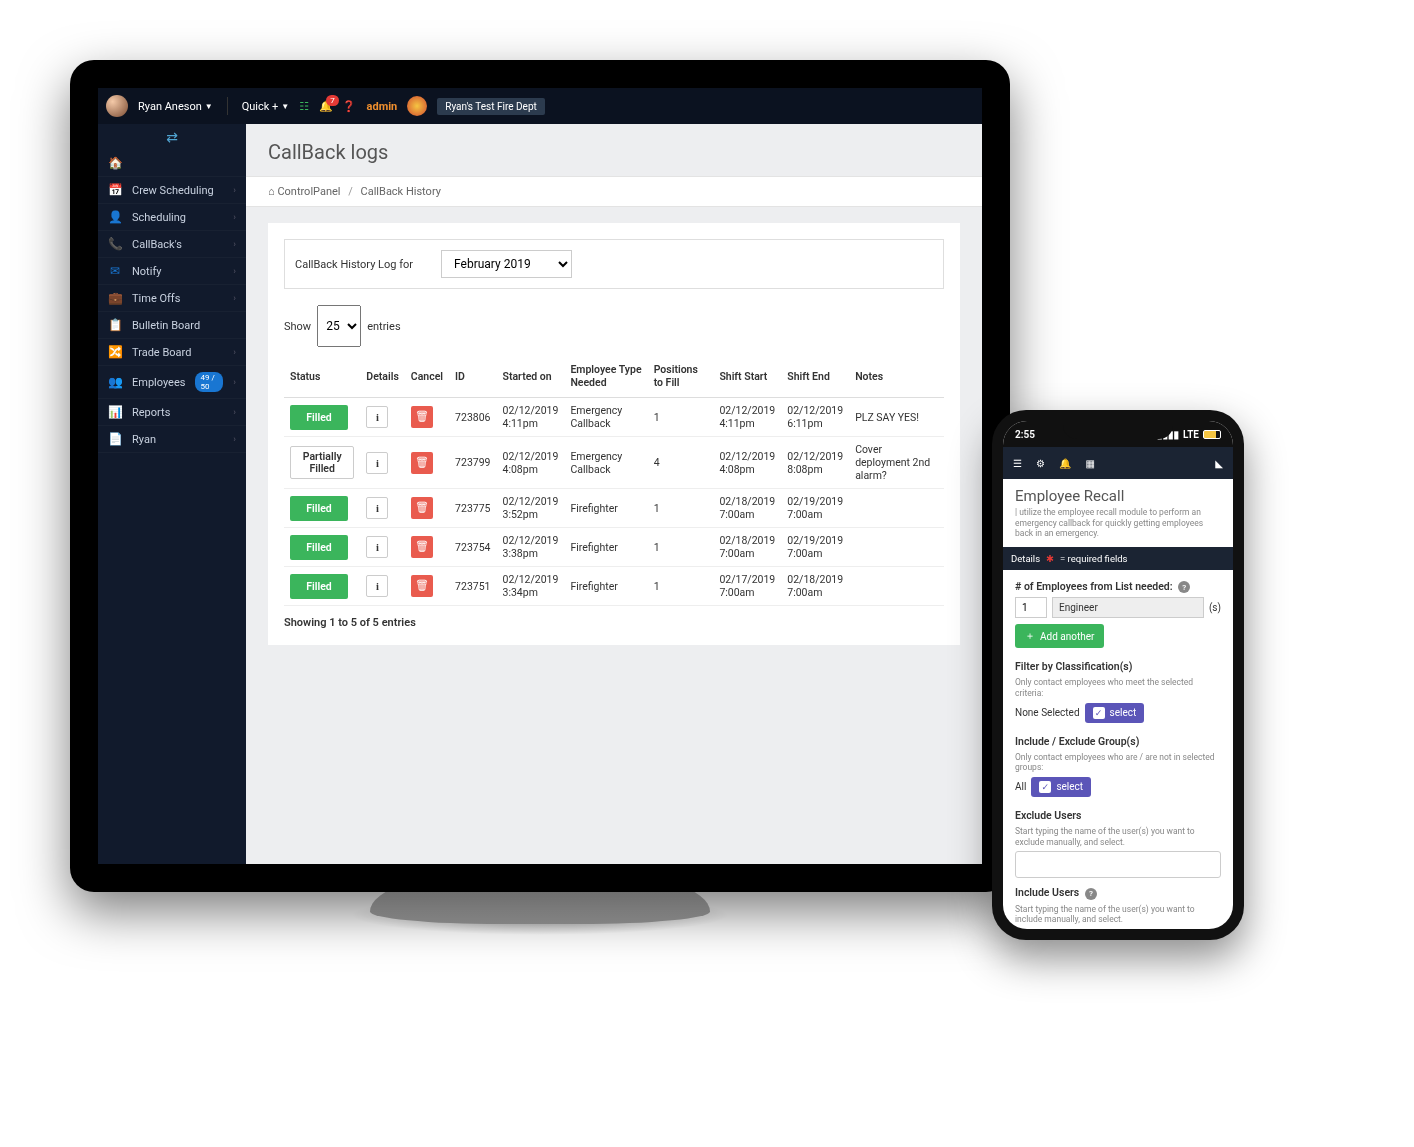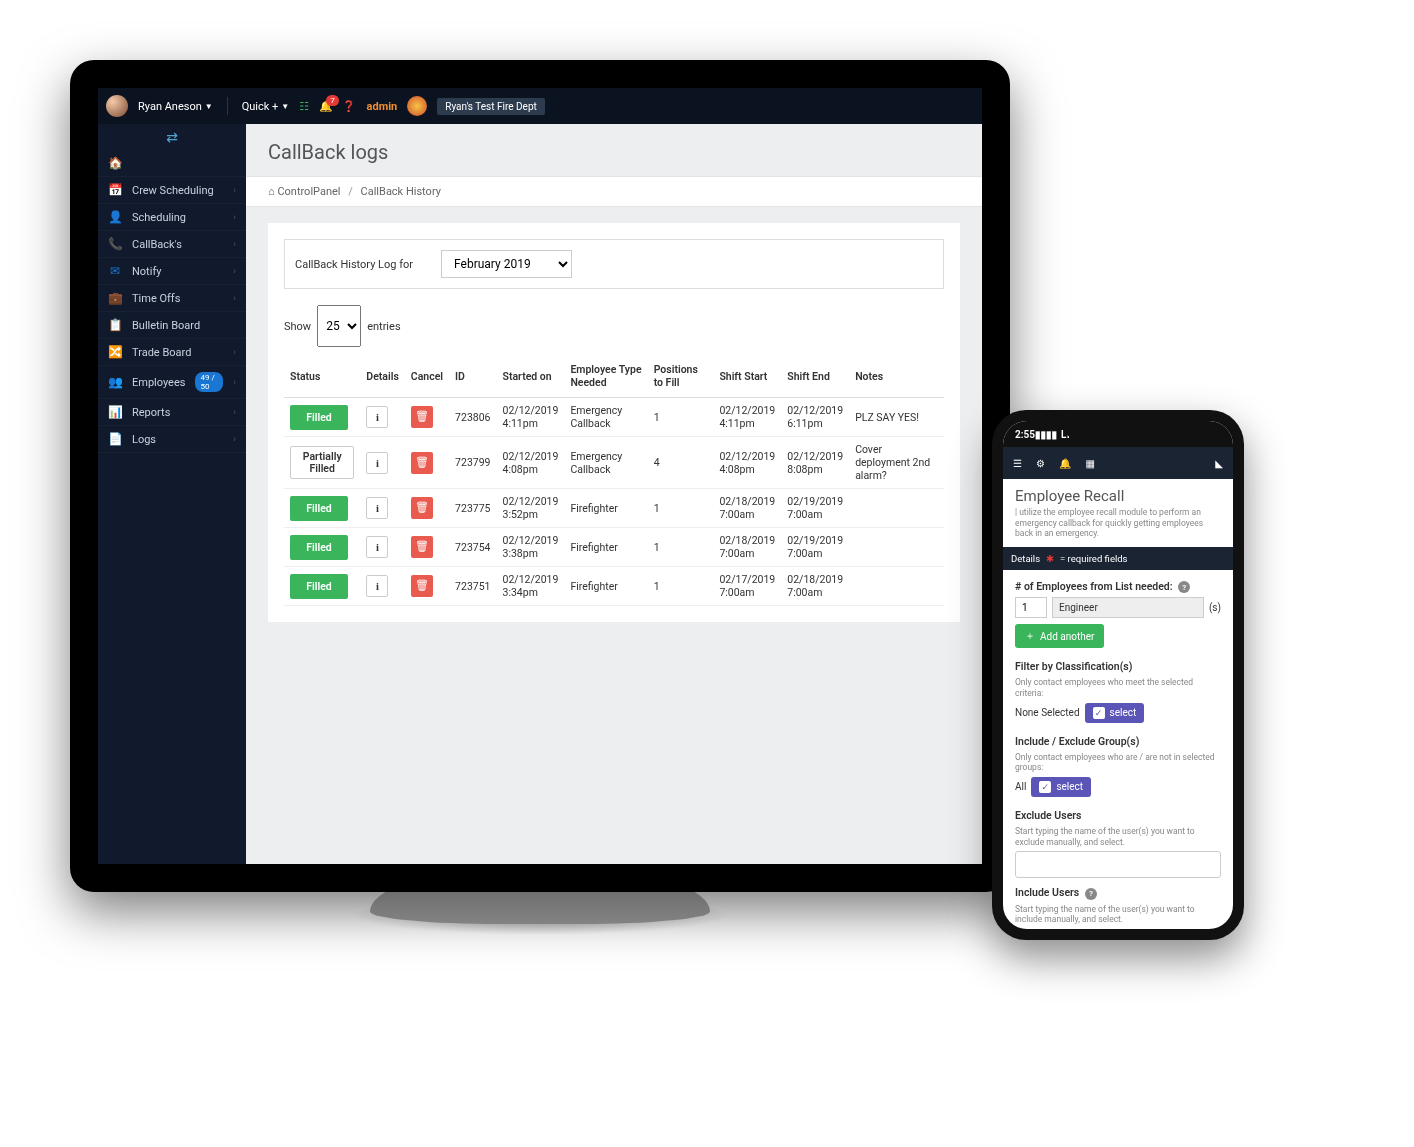--- a/index.html
+++ b/index.html
@@ -51,21 +51,21 @@
 .kp-filled{background:#3bb55c}
 .kp-partial{background:#3bb55c}
 .kp-not{background:#e53935}
 .kp-active{background:#f0b429;color:#333}
 .kp-sched{background:#3aa6d6}
 .kp-cancel{color:#888}
 
 .phone{position:absolute;right:170px;top:410px;width:252px;height:530px;background:#111;border-radius:34px;padding:11px;box-shadow:0 18px 40px rgba(0,0,0,.45)}
 .phone-screen{width:100%;height:100%;background:#fff;border-radius:24px;overflow:hidden;position:relative;font-size:10px;color:#333}
 .notch{position:absolute;left:50%;top:0;transform:translateX(-50%);width:110px;height:18px;background:#111;border-radius:0 0 14px 14px;z-index:5}
-.statusbar{height:26px;background:#111;color:#fff;display:flex;align-items:center;padding:0 12px;font-size:10px;font-weight:600}
+.statusbar{height:26px;background:#111;color:#fff;display:flex;align-items:center;justify-content:space-between;padding:0 12px;font-size:10px;font-weight:600}
 .phone-toolbar{background:#1b2433;color:#fff;height:32px;display:flex;align-items:center;gap:14px;padding:0 10px}
 .ptb-right{margin-left:auto}
 .phone-body{padding:8px 12px;overflow:auto;height:calc(100% - 58px)}
 .ph-h1{font-size:15px;color:#555;margin-bottom:2px}
 .ph-sub{font-size:8.5px;color:#888;line-height:1.25;margin-bottom:8px}
 .ph-strip{background:#1b2433;color:#fff;padding:6px 8px;margin:0 -12px 10px;font-size:9.5px;display:flex;align-items:center;gap:6px}
 .req{color:#e53935}
 .ph-label{font-size:10.5px;font-weight:600;margin:6px 0 4px}
 .ph-help{color:#888;font-size:8.5px;margin-bottom:4px;line-height:1.25}
 .row-flex{display:flex;align-items:center;gap:5px}
@@ -156,21 +156,21 @@
             <span class="badge-sm">49 / 50</span>
             <span class="chev">›</span>
           </div>
           <div class="item">
             <span class="ic" style="color:#1976d2">📊</span>
             <span>Reports</span>
             <span class="chev">›</span>
           </div>
           <div class="item">
             <span class="ic" style="color:#aaa">📄</span>
-            <span>Logs</span>
+            <span>Ryan</span>
             <span class="chev">›</span>
           </div>
         </div>
   </div>
 
   <div class="content">
     <div class="page-title">CallBack logs</div>
     <div class="crumbs">
       <span>⌂</span>
       <span>ControlPanel</span>
@@ -258,20 +258,21 @@
   <td>723751</td>
   <td>02/12/2019<br>3:34pm</td>
   <td>Firefighter</td>
   <td>1</td>
   <td>02/17/2019<br>7:00am</td>
   <td>02/18/2019<br>7:00am</td>
   <td></td>
               </tr>
             </tbody>
       </table>
+      <div class="showing">Showing 1 to 5 of 5 entries</div>
     </div>
   </div>
 
 </div>
 </div>
 
 <div class="phone">
   <div class="phone-screen">
     <div class="notch"></div>
     <div class="statusbar">

